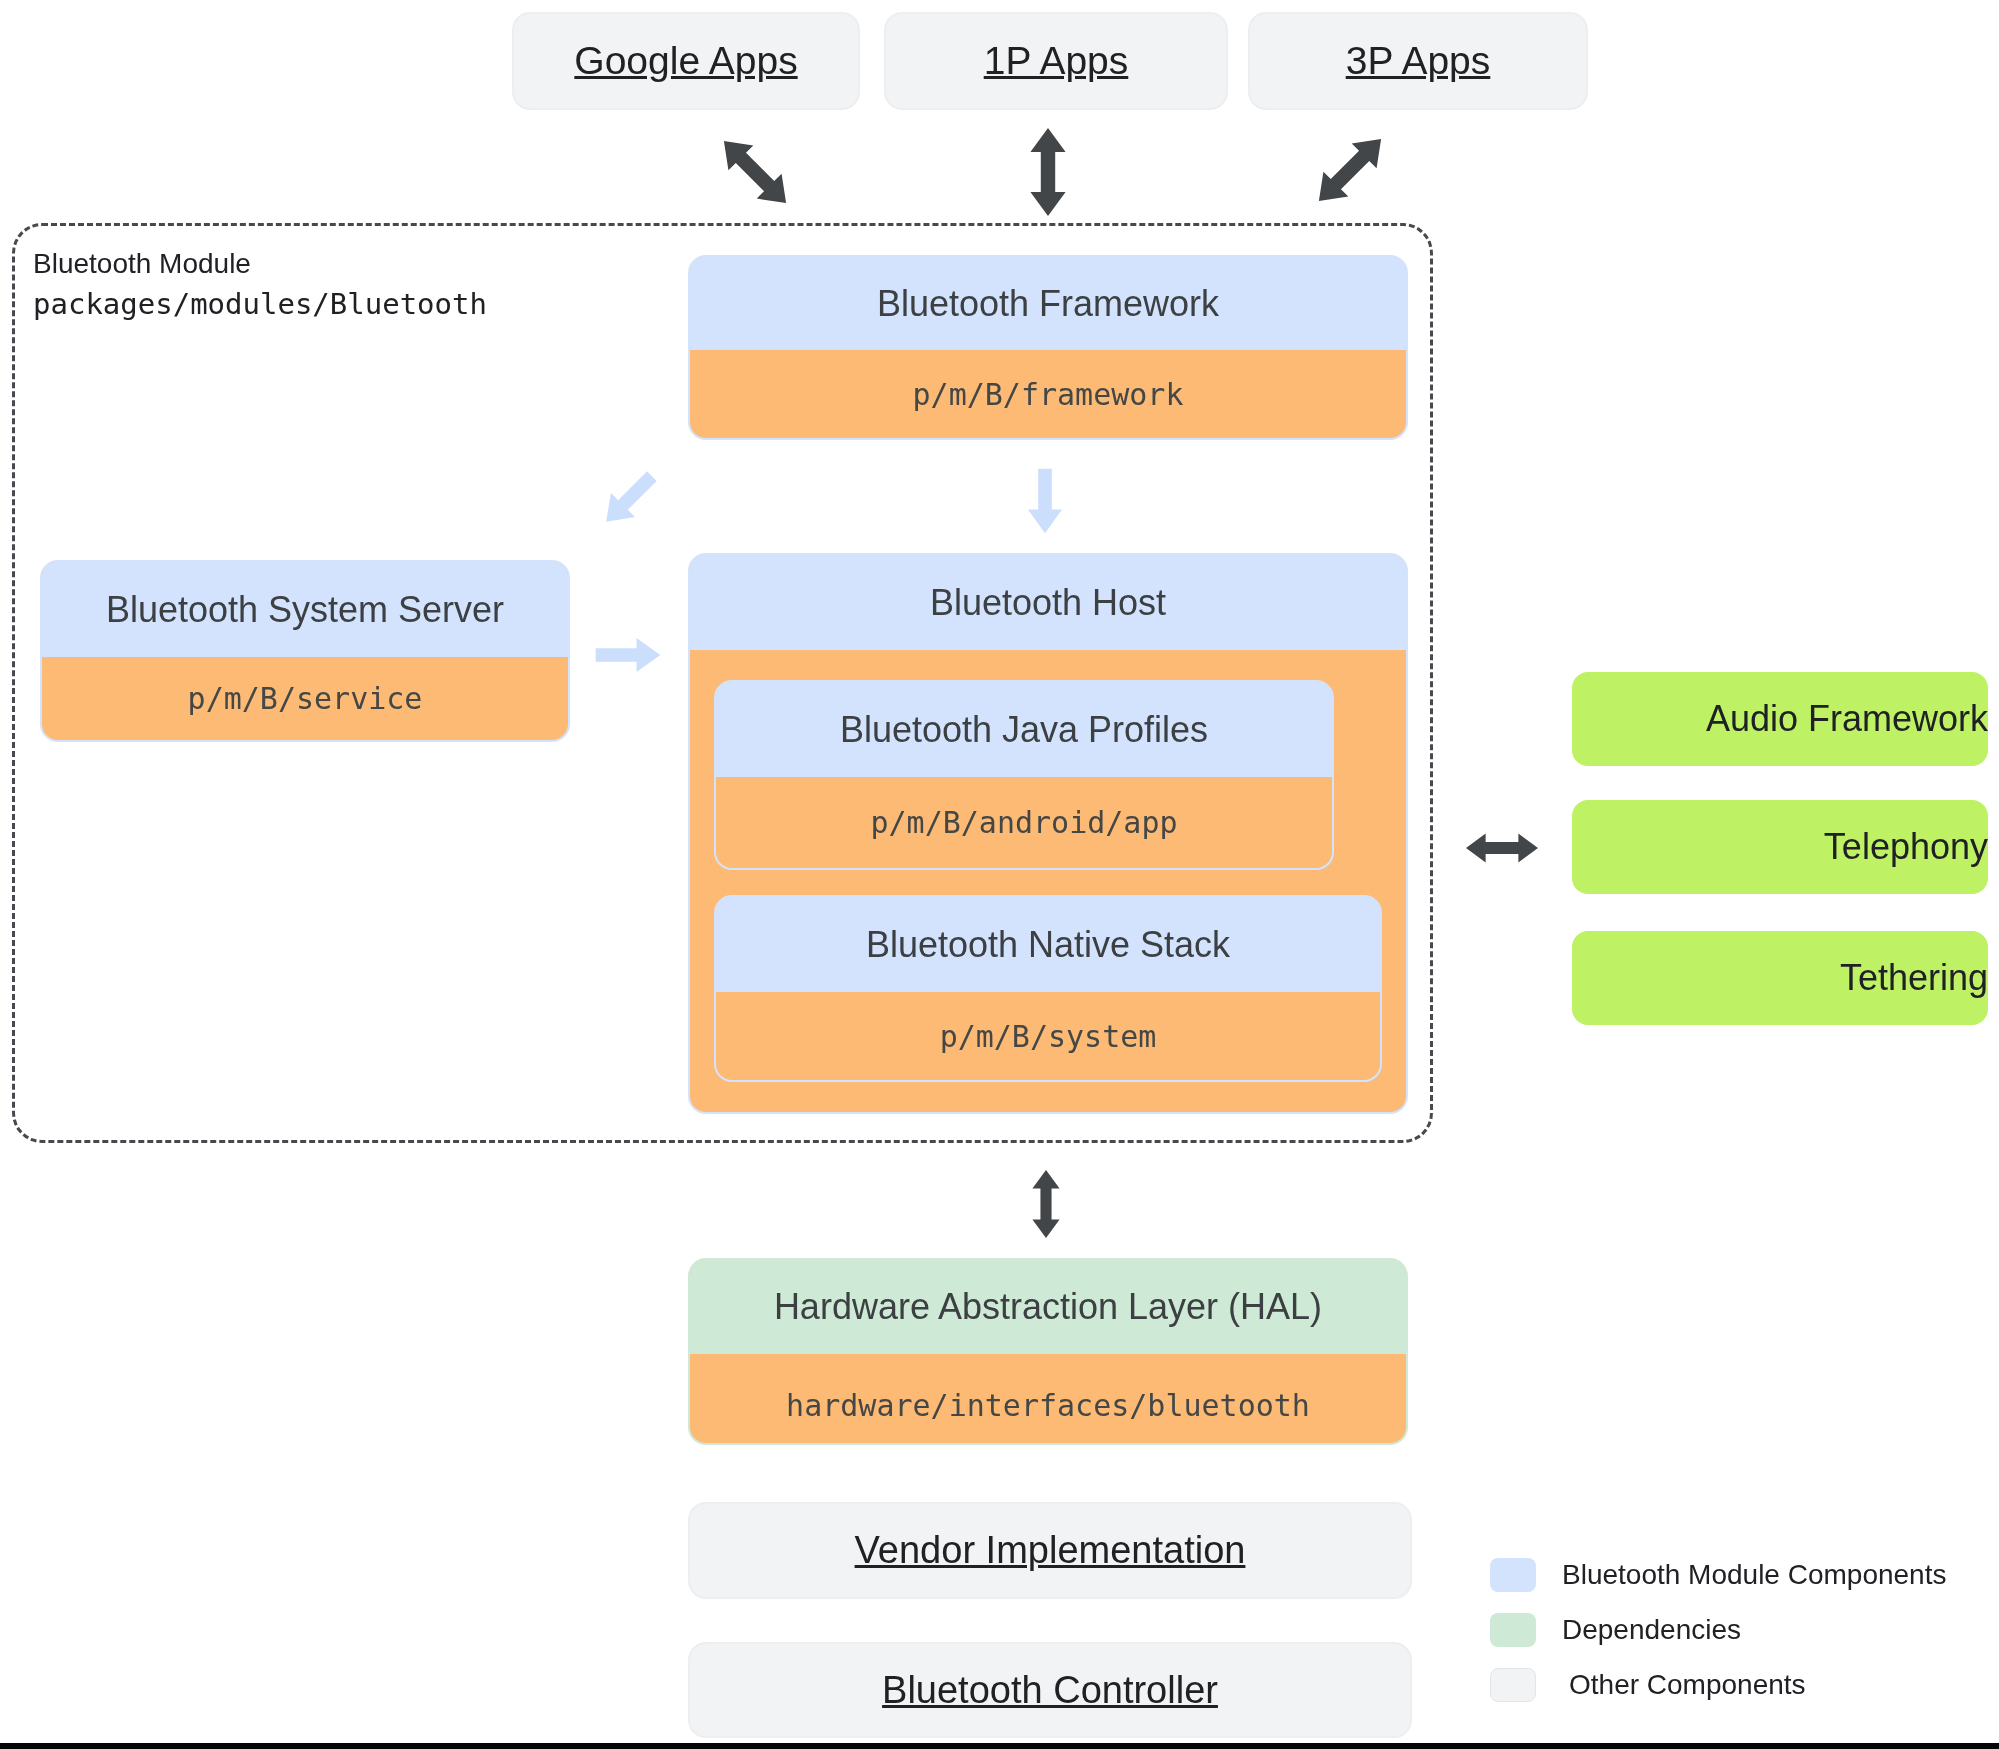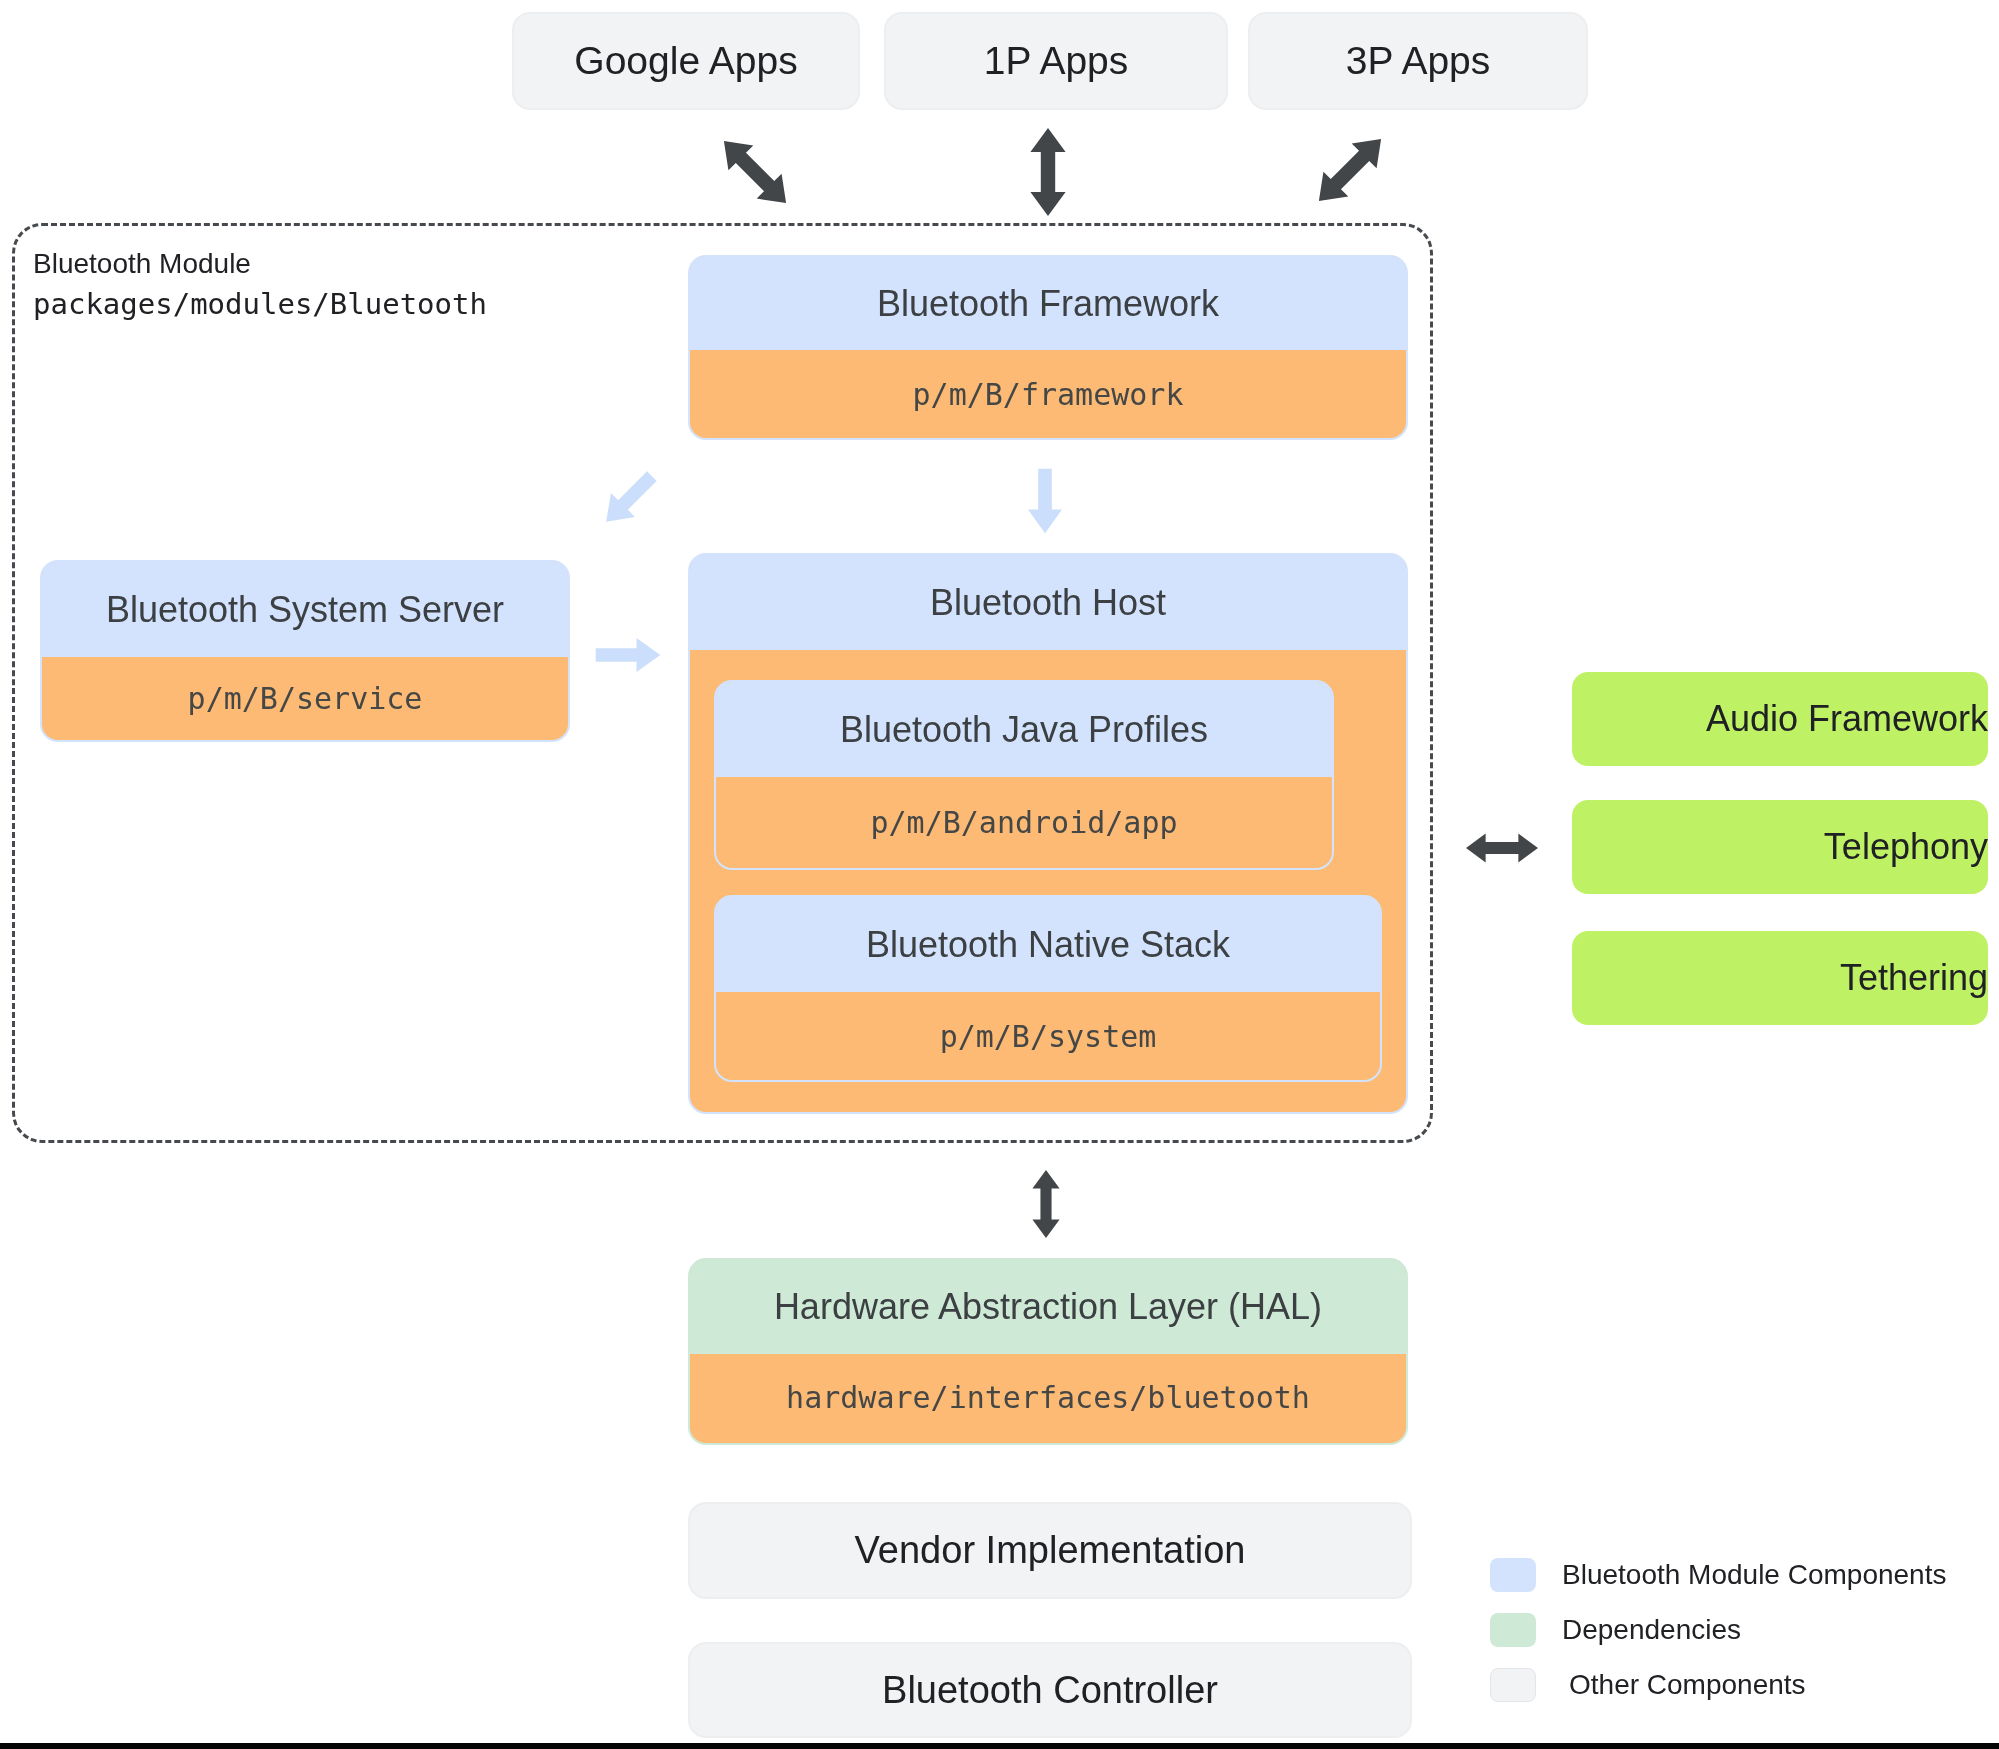--- a/index.html
+++ b/index.html
@@ -4,21 +4,21 @@
 <style>
   html,body{margin:0;padding:0;background:#ffffff;}
   .canvas{
     position:relative;width:1999px;height:1749px;background:#ffffff;overflow:hidden;
     font-family:"Liberation Sans",sans-serif;color:#202124;
   }
   .abs{position:absolute;}
   .chip{
     display:flex;align-items:center;justify-content:center;
     background:#f1f3f4;border:2px solid #eceef0;border-radius:18px;
-    font-size:39px;color:#202124;
+    font-size:39px;color:#202124;text-decoration:underline;
   }
   .dep-chip{
     display:flex;align-items:center;justify-content:flex-end;
     background:#bef264;border-radius:16px;font-size:36px;color:#202124;
   }
   .card{
     background:#fdba74;border-radius:18px;box-sizing:border-box;
   }
   .card.blue{border:2px solid #d3e3fd;}
   .card.green{border:2px solid #cfe8d8;}
@@ -141,21 +141,21 @@
   </div>
 
   <div class="abs" style="left:1029px;top:1170px;width:34px;height:68px;">
     <svg width="34" height="68" viewBox="0 0 44 110">
         <path fill="#434649" d="M22 0 L44 30 L31 30 L31 80 L44 80 L22 110 L0 80 L13 80 L13 30 L0 30 Z"></path>
       </svg>
   </div>
 
   <div class="abs card green" style="left:688px;top:1258px;width:720px;height:187px;">
     <div class="card-header green" style="height:94px;">Hardware Abstraction Layer (HAL)</div>
-    <div class="card-body" style="height:86px;">hardware/interfaces/bluetooth</div>
+    <div class="card-body" style="height:86px;margin-top:8px;">hardware/interfaces/bluetooth</div>
   </div>
 
   <div class="abs chip" style="left:688px;top:1502px;width:720px;height:93px;font-size:38px;">
     <span>Vendor Implementation</span>
   </div>
   <div class="abs legend-row" style="left:1490px;top:1558px;height:34px;">
     <div class="legend-swatch sw-blue"></div>
     <div class="legend-label">Bluetooth Module Components</div>
   </div>
 

